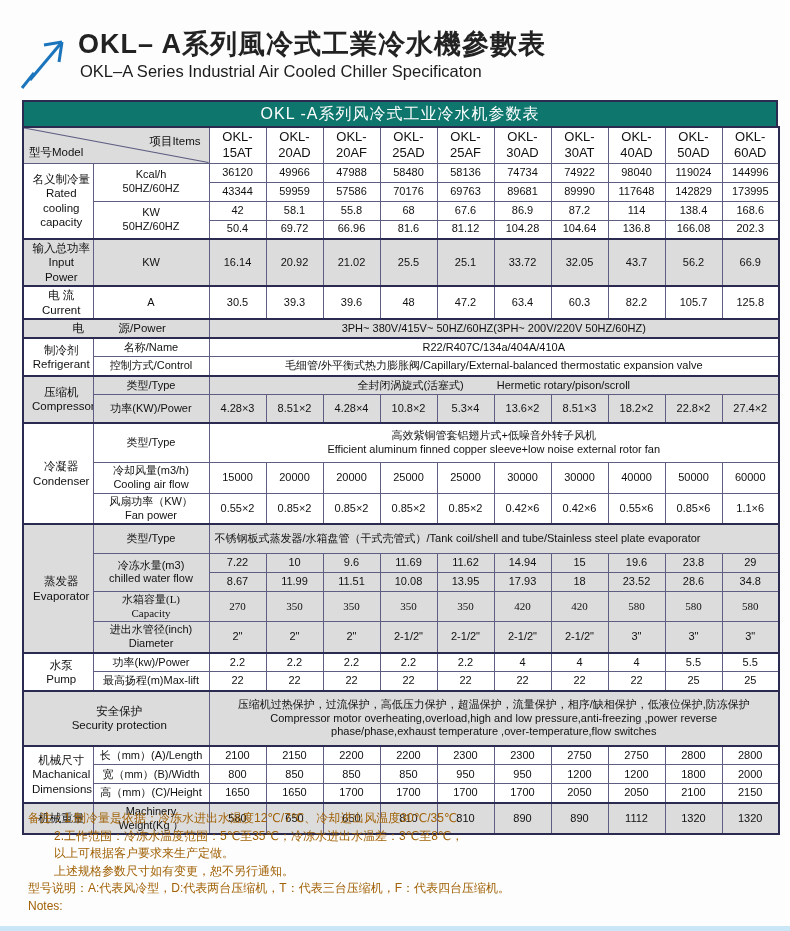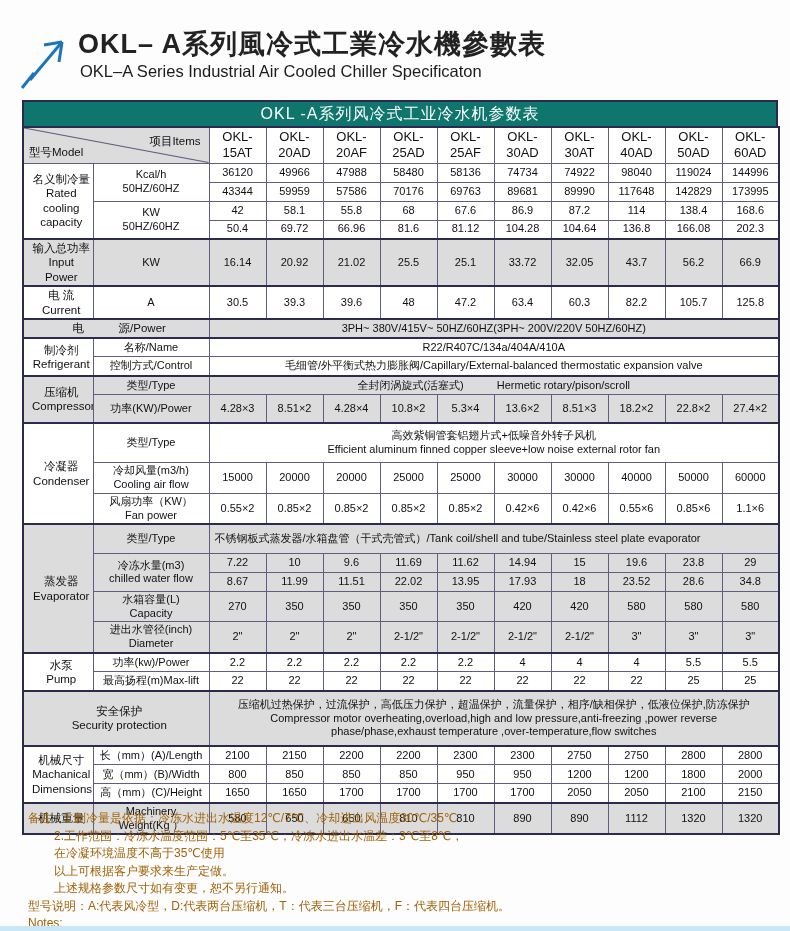--- a/index.html
+++ b/index.html
@@ -243,29 +243,29 @@
             <td class="val">14.94</td>
             <td class="val">15</td>
             <td class="val">19.6</td>
             <td class="val">23.8</td>
             <td class="val">29</td>
           </tr>
           <tr class="shade" style="height: 19px;">
             <td class="val">8.67</td>
             <td class="val">11.99</td>
             <td class="val">11.51</td>
-            <td class="val">22.02</td>
+            <td class="val">10.08</td>
             <td class="val">13.95</td>
             <td class="val">17.93</td>
             <td class="val">18</td>
             <td class="val">23.52</td>
             <td class="val">28.6</td>
             <td class="val">34.8</td>
           </tr>
-          <tr class="shade" style="height: 30px;">
+          <tr class="shade" style="height: 30px; font-family: Liberation Serif, serif;">
             <td class="item">水箱容量(L)<br>Capacity</td>
             <td class="val">270</td>
             <td class="val">350</td>
             <td class="val">350</td>
             <td class="val">350</td>
             <td class="val">350</td>
             <td class="val">420</td>
             <td class="val">420</td>
             <td class="val">580</td>
             <td class="val">580</td>
@@ -369,21 +369,20 @@
             <td class="val">1320</td>
             <td class="val">1320</td>
           </tr>
         </tbody>
     </table>
   </div>
 
   <div id="notes">
       <div class="note-line">备注：1.制冷量是依据：冷冻水进出水温度12℃/7℃、冷却进出风温度30℃/35℃</div>
       <div class="note-line indent">2.工作范围：冷冻水温度范围：5℃至35℃；冷冻水进出水温差：3℃至8℃，</div>
-      <div class="note-line indent">在冷凝环境温度不高于35℃使用</div>
       <div class="note-line indent">以上可根据客户要求来生产定做。</div>
       <div class="note-line indent">上述规格参数尺寸如有变更，恕不另行通知。</div>
       <div class="note-line">型号说明：A:代表风冷型，D:代表两台压缩机，T：代表三台压缩机，F：代表四台压缩机。</div>
       <div class="note-line">Notes:</div>
     </div>
 
   <div id="footbar"></div>
 </div>
 
 </body></html>

